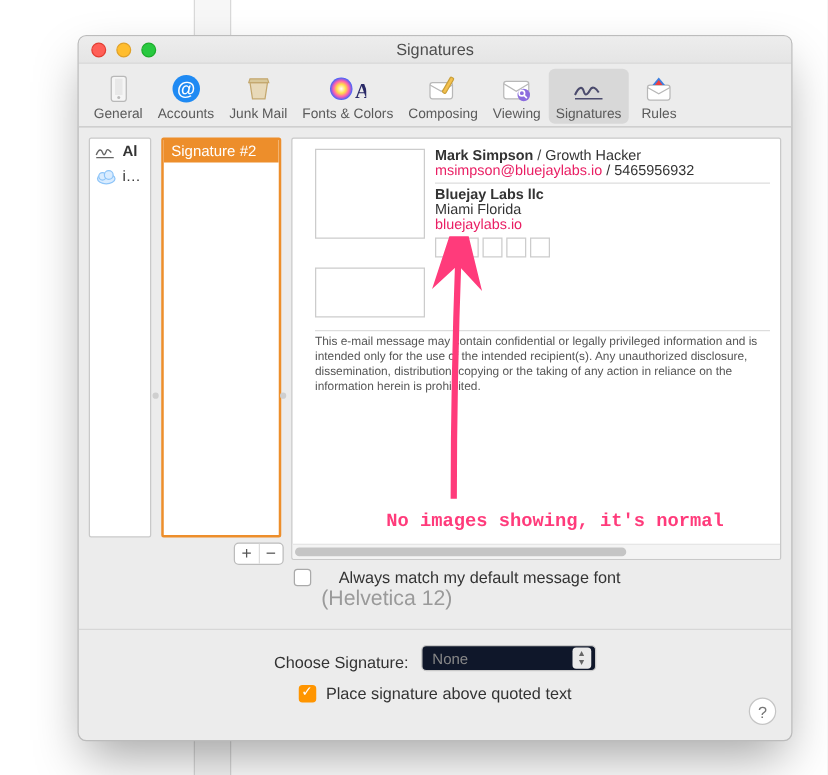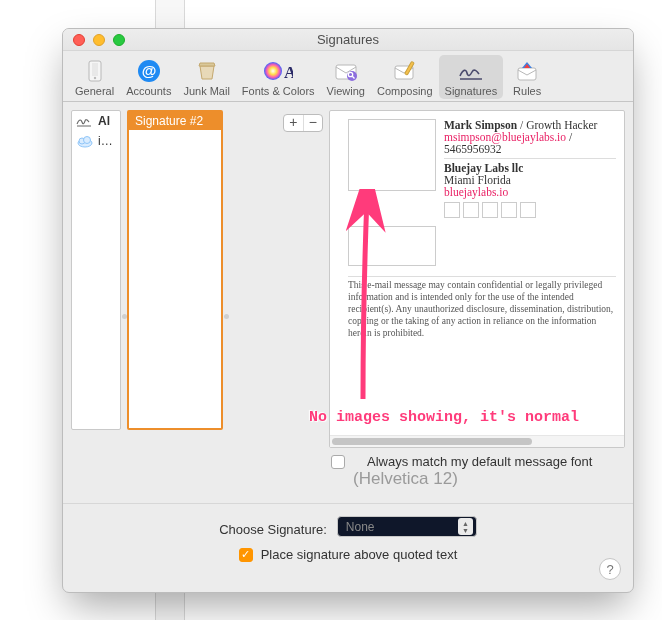--- a/index.html
+++ b/index.html
@@ -68,21 +68,21 @@
     padding: 8px 8px 6px 8px;
   }
   .columns { display:flex; gap:6px; flex:1; }
   .panel {
     background:#fff; border:1px solid #c9c9c9;
     border-radius:2px;
     overflow:hidden;
   }
   .left { width:50px; height:320px;}
   .middle { width:96px; height:320px; border:2px solid #ed8e2b;}
-  .right { flex:1; height:305px; position:relative;font-family:Liberation Serif, serif; }
+  .right { flex:1; height:305px; position:relative; }
   .right-wrap { flex:1; display:flex; flex-direction:column; }
   .acct-row {
     display:flex; align-items:center; gap:4px;
     padding:3px 4px; font-size:12px;
   }
   .sig-header {
     background:#ed8e2b; color:#fff;
     font-size:12px; padding:2px 6px;
   }
   .addremove {
@@ -217,38 +217,38 @@
             </defs>
           <circle cx="10" cy="13" r="9" fill="url(#rg)"></circle>
           <text x="21" y="20" font-size="17" font-family="serif" fill="#2a2a67" font-weight="700">A</text>
         </svg>
       </div>
       <span>Fonts &amp; Colors</span>
     </div>
     <div class="tool">
       <div class="ticon">
         <svg width="28" height="26">
+            <rect x="4" y="8" width="18" height="13" rx="2" fill="#fff" stroke="#b8b8b8"></rect>
+            <path d="M4 10l9 5 9-5" fill="none" stroke="#b8b8b8"></path>
+            <rect x="17" y="3" width="3" height="14" rx="1" transform="rotate(30 18 10)" fill="#f4c04d" stroke="#caa03a"></rect>
+          </svg>
+      </div>
+      <span>Composing</span>
+    </div>
+    <div class="tool">
+      <div class="ticon">
+        <svg width="28" height="26">
             <rect x="4" y="7" width="20" height="14" rx="2" fill="#fff" stroke="#b8b8b8"></rect>
             <path d="M4 9l10 6 10-6" fill="none" stroke="#b8b8b8"></path>
             <circle cx="20" cy="18" r="5" fill="#8c6dde"></circle>
             <circle cx="18.5" cy="16.5" r="2.2" fill="none" stroke="#fff" stroke-width="1.3"></circle>
             <line x1="20.3" y1="18.3" x2="22.5" y2="20.5" stroke="#fff" stroke-width="1.3"></line>
           </svg>
       </div>
       <span>Viewing</span>
-    </div>
-    <div class="tool">
-      <div class="ticon">
-        <svg width="28" height="26">
-            <rect x="4" y="8" width="18" height="13" rx="2" fill="#fff" stroke="#b8b8b8"></rect>
-            <path d="M4 10l9 5 9-5" fill="none" stroke="#b8b8b8"></path>
-            <rect x="17" y="3" width="3" height="14" rx="1" transform="rotate(30 18 10)" fill="#f4c04d" stroke="#caa03a"></rect>
-          </svg>
-      </div>
-      <span>Composing</span>
     </div>
     <div class="tool active">
       <div class="ticon">
         <svg width="30" height="26">
             <path d="M4 18c3-7 6-7 7-3s3 3 5-1 5-1 7 2" fill="none" stroke="#4b4b6d" stroke-width="1.6"></path>
             <line x1="4" y1="21" x2="26" y2="21" stroke="#4b4b6d" stroke-width="1.3"></line>
           </svg>
       </div>
       <span>Signatures</span>
     </div>
@@ -278,21 +278,21 @@
         <div class="acct-row">
           <svg width="18" height="14">
               <ellipse cx="9" cy="9" rx="7" ry="4" fill="#d9ecff" stroke="#8fc5f8"></ellipse>
               <circle cx="6" cy="7" r="3" fill="#d9ecff" stroke="#8fc5f8"></circle>
               <circle cx="11" cy="6" r="3.5" fill="#d9ecff" stroke="#8fc5f8"></circle>
             </svg>
           <span>i…</span>
         </div>
       </div>
 
-      <div style="display:flex; ">
+      <div style="display:flex; flex-direction:column;align-items:center;">
         <div class="panel middle">
           <div class="sig-header">Signature #2</div>
         </div>
         <div class="addremove">
           <div>+</div>
           <div>−</div>
         </div>
       </div>
 
       <div class="right-wrap">

